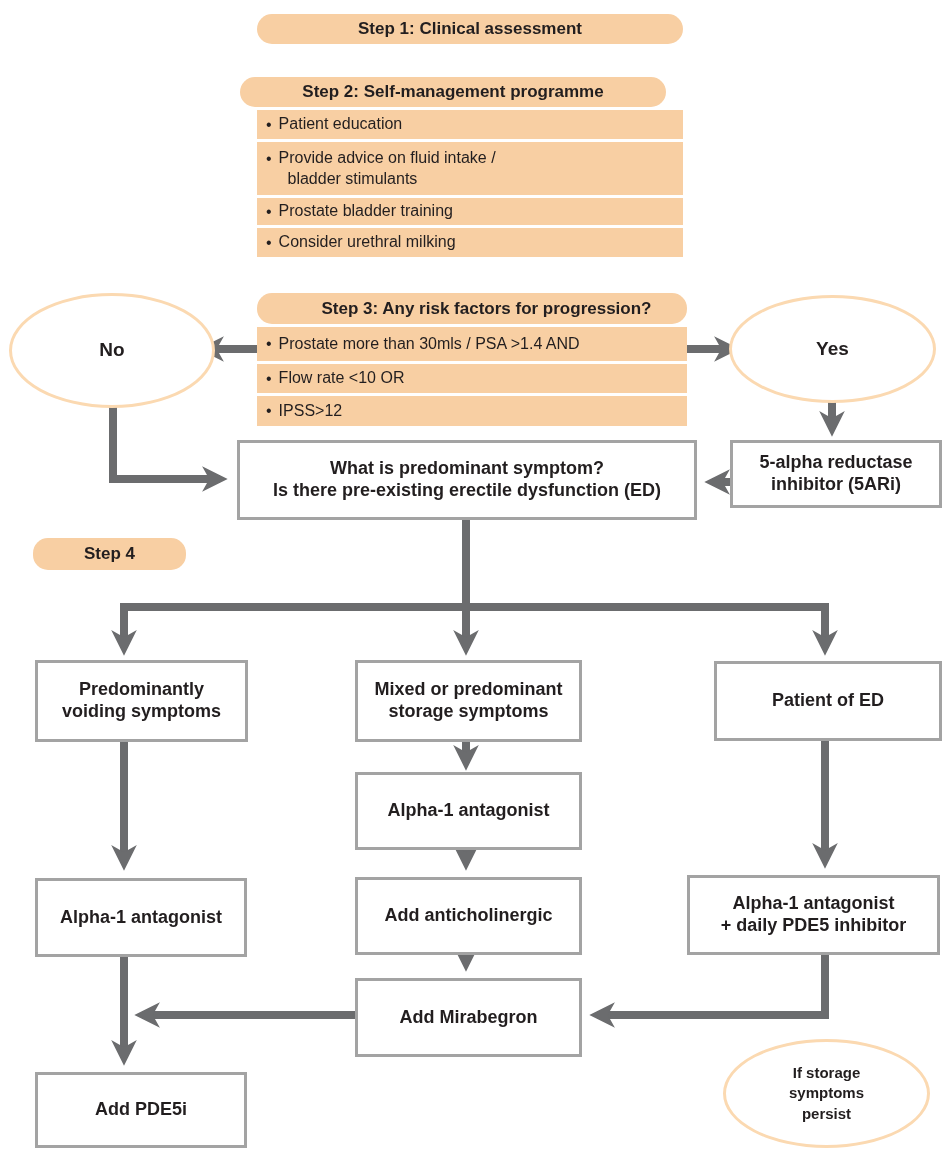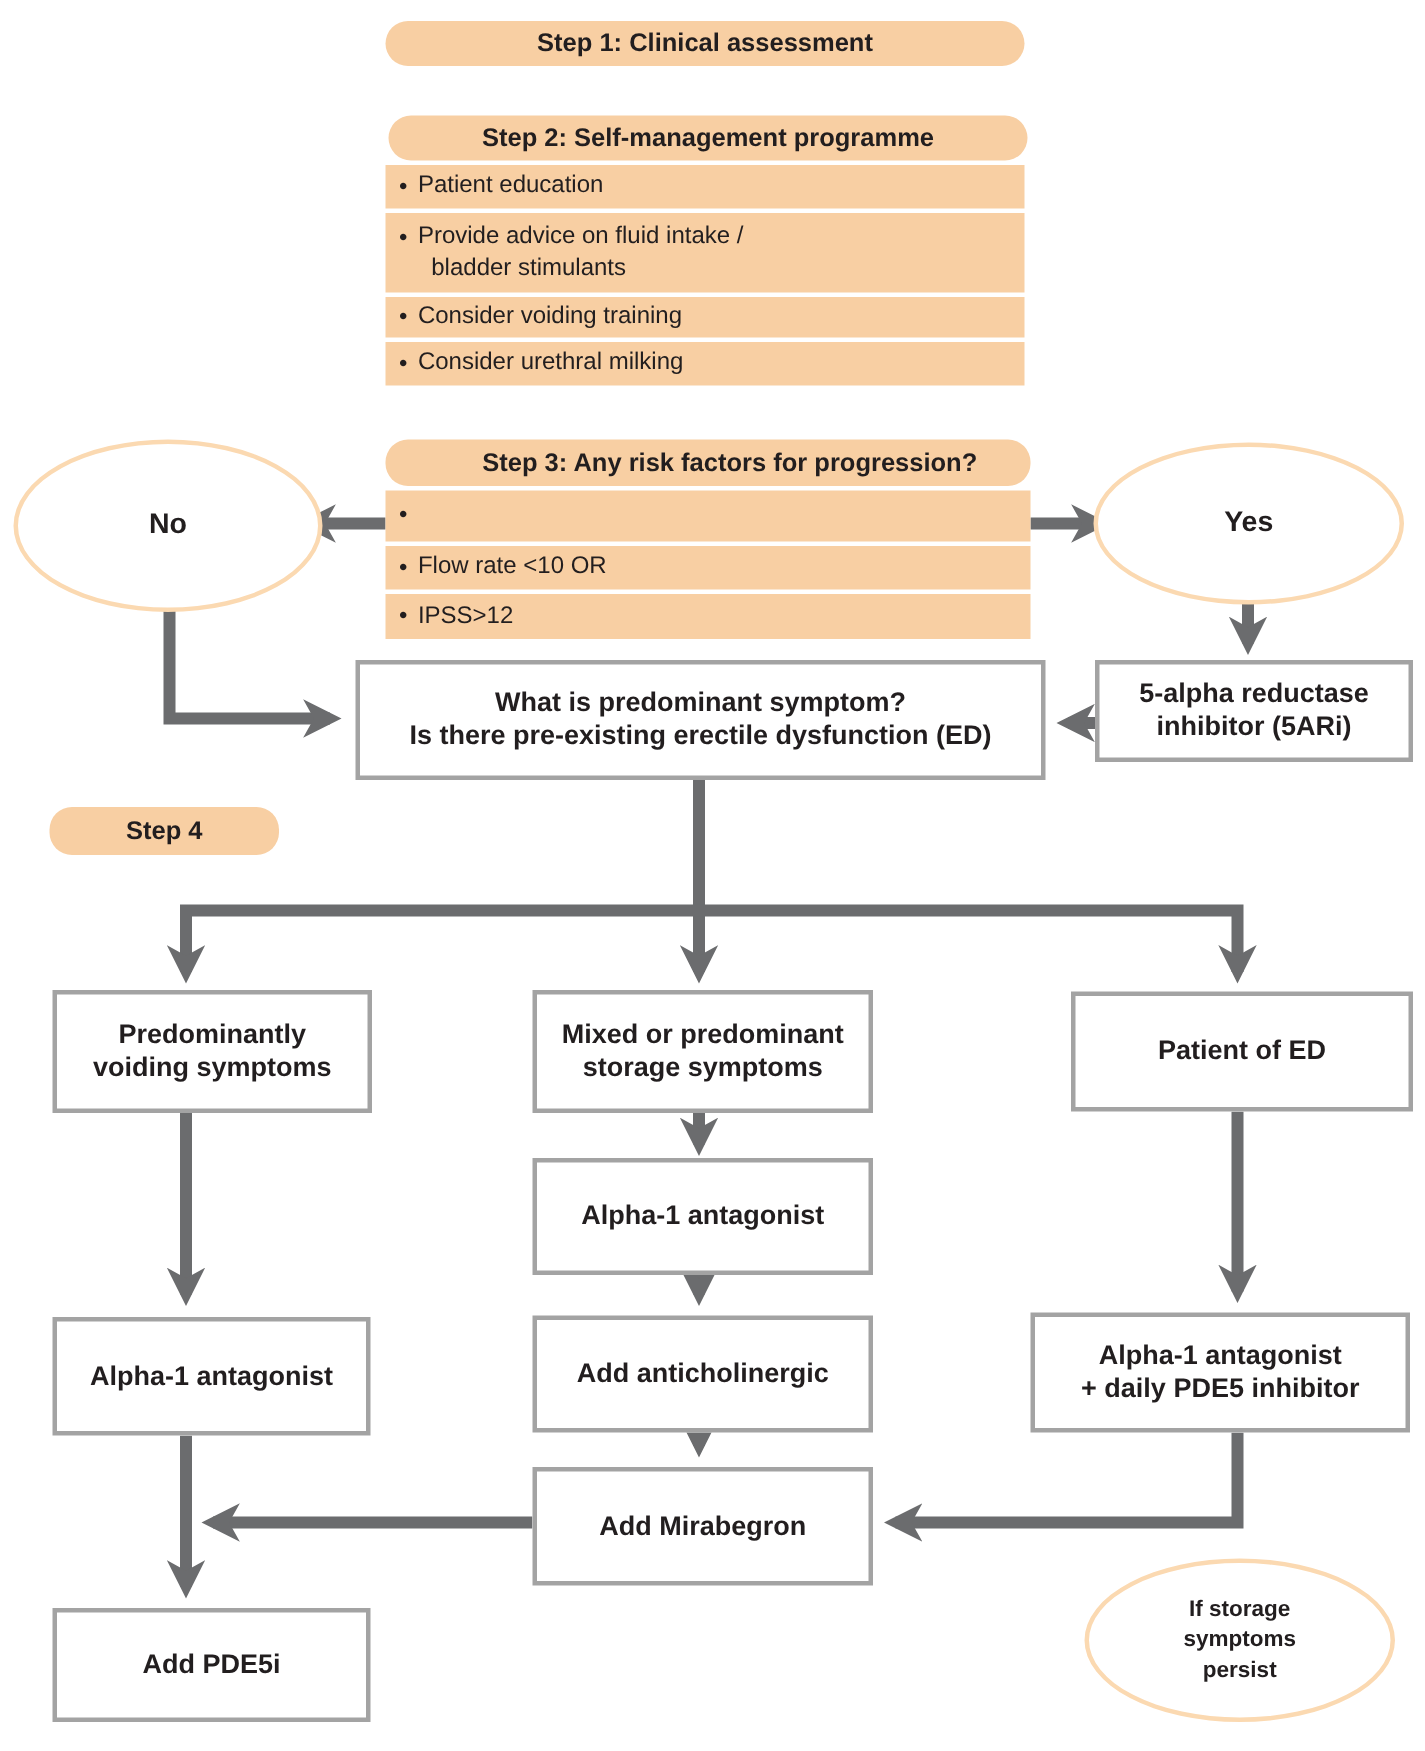--- a/index.html
+++ b/index.html
@@ -57,42 +57,43 @@
       <path d="M466 955 L466 964" marker-end="url(#ah)"></path>
       <path d="M825 741 L825 861" marker-end="url(#ah)"></path>
       <path d="M825 955 L825 1015 L597 1015" marker-end="url(#ah)"></path>
       <path d="M355 1015 L142 1015" marker-end="url(#ah)"></path>
       <path d="M124 957 L124 1058" marker-end="url(#ah)"></path>
     </g>
   </svg>
 
   <div class="bar header" style="left:257px; top:14px; width:426px; height:30px;">Step 1: Clinical assessment</div>
 
-  <div class="bar header" style="left:259px; top:77px; width:426px; height:30px;">Step 2: Self-management programme</div>
+  <div class="bar header" style="left:240px; top:77px; width:426px; height:30px;">Step 2: Self-management programme</div>
   <div class="bar bullet" style="left:257px; top:110px; width:426px; height:29px;">
     <span class="dot">•</span>
     <span class="btext">Patient education</span>
   </div>
   <div class="bar bullet" style="left:257px; top:142px; width:426px; height:53px; align-items:center;">
     <span class="dot" style="align-self:flex-start; margin-top:8px;">•</span>
     <span class="btext">Provide advice on fluid intake /
   bladder stimulants</span>
   </div>
   <div class="bar bullet" style="left:257px; top:198px; width:426px; height:27px;">
     <span class="dot">•</span>
-    <span class="btext">Consider voiding training</span>
+    <span class="btext">Prostate bladder training</span>
   </div>
   <div class="bar bullet" style="left:257px; top:228px; width:426px; height:29px;">
     <span class="dot">•</span>
     <span class="btext">Consider urethral milking</span>
   </div>
 
   <div class="bar header" style="left:257px; top:293px; width:430px; height:31px;padding-left:29px;">Step 3: Any risk factors for progression?</div>
   <div class="bar bullet" style="left:257px; top:327px; width:430px; height:34px;">
     <span class="dot">•</span>
+    <span class="btext">Prostate more than 30mls / PSA &gt;1.4 AND</span>
   </div>
   <div class="bar bullet" style="left:257px; top:364px; width:430px; height:29px;">
     <span class="dot">•</span>
     <span class="btext">Flow rate &lt;10 OR</span>
   </div>
   <div class="bar bullet" style="left:257px; top:396px; width:430px; height:30px;">
     <span class="dot">•</span>
     <span class="btext">IPSS&gt;12</span>
   </div>
 

